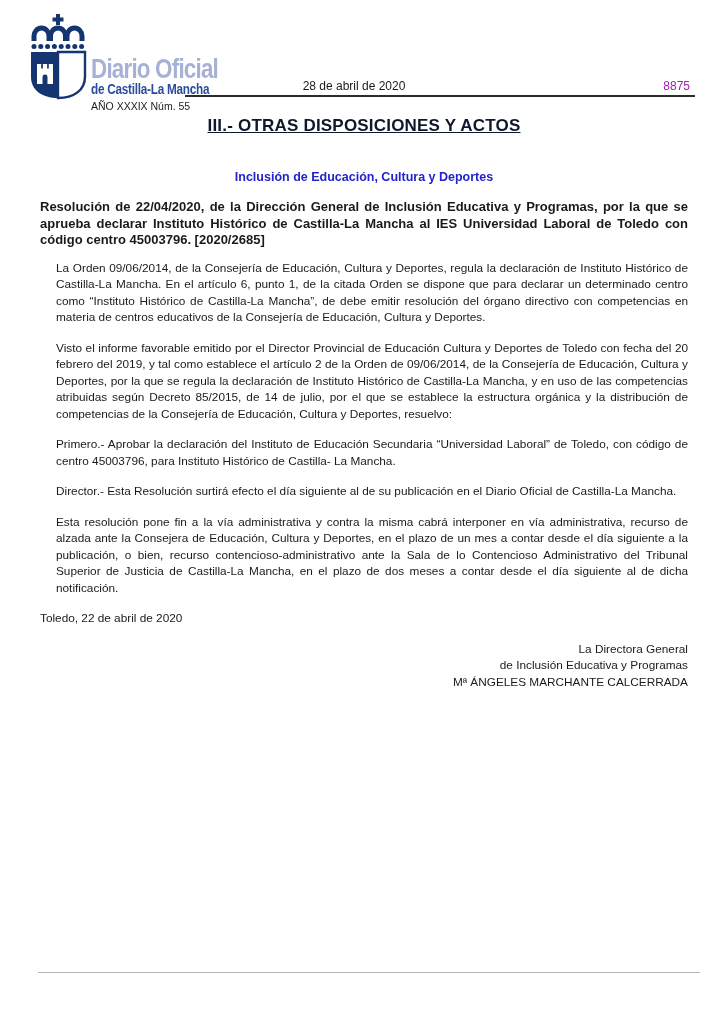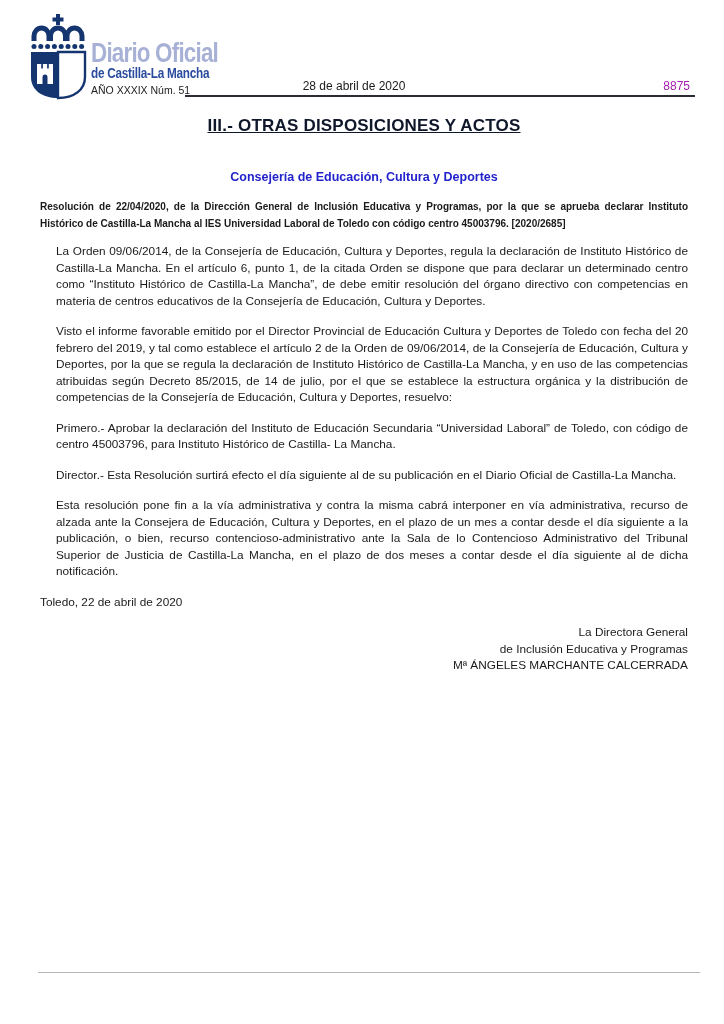--- a/index.html
+++ b/index.html
@@ -8,21 +8,21 @@
     width:724px; height:1024px;
     margin:0 auto;
     background:#ffffff;
     font-family:"Liberation Sans", sans-serif;
     color:#1a1a1a;
     overflow:hidden;
   }
 
   
   .emblem { position:absolute; left:28px; top:14px; width:60px; height:86px; }
-  .masthead-text { position:absolute; left:91px; top:40px; white-space:nowrap; }
+  .masthead-text { position:absolute; left:91px; top:56px; white-space:nowrap; }
   .m-title {
     font-weight:bold; font-size:28px; line-height:26px;
     color:#a7b1d6; letter-spacing:-1px;
     transform:scaleX(0.80); transform-origin:0 0;
   }
   .m-sub {
     font-weight:bold; font-size:14px; line-height:15px;
     color:#2b4c9e; letter-spacing:-0.3px;
     transform:scaleX(0.84); transform-origin:0 0;
   }
@@ -50,21 +50,21 @@
     color:#0f172a; letter-spacing:0.2px;
     margin:0 0 34px 0;
     text-decoration:underline;
   }
   .dept-heading {
     text-align:center; font-weight:bold; font-size:12.5px;
     color:#2323cc;
     margin:0 0 15px 0;
   }
   .doc-title {
-    font-weight:bold; font-size:10px; line-height:16.5px;
+    font-weight:bold; font-size:13px; line-height:16.5px;
     text-align:justify; margin:0 0 11px 0;
   }
   .para {
     font-size:11.8px; line-height:16.5px;
     text-align:justify; margin:0 0 14px 16px;
   }
   .place-date {
     font-size:11.8px; line-height:16.5px; margin:8px 0 14px 0;
   }
   .signature {
@@ -110,30 +110,30 @@
       <rect x="14.9" y="50" width="4.2" height="5"></rect>
       <rect x="20.8" y="50" width="4.2" height="5"></rect>
       <rect x="9" y="54.5" width="16" height="15.5"></rect>
     </g>
     <path d="M14.5,70 v-6.5 a2.5,3 0 0 1 5,0 v6.5 z" fill="#14356f"></path>
   </svg>
 
   <div class="masthead-text">
     <div class="m-title">Diario Oficial</div>
     <div class="m-sub">de Castilla-La Mancha</div>
-    <div class="m-ed">AÑO XXXIX  Núm. 51</div>
+    <div class="m-ed">AÑO XXXIX  Núm. 55</div>
   </div>
 
   <div class="header-date">28 de abril de 2020</div>
   <div class="header-page">8875</div>
   <div class="header-rule"></div>
 
   <div class="main">
     <h1 class="section-heading">III.- OTRAS DISPOSICIONES Y ACTOS</h1>
-    <h2 class="dept-heading">Consejería de Educación, Cultura y Deportes</h2>
+    <h2 class="dept-heading">Inclusión de Educación, Cultura y Deportes</h2>
 
     <p class="doc-title">Resolución de 22/04/2020, de la Dirección General de Inclusión Educativa y Programas, por la que se aprueba declarar Instituto Histórico de Castilla-La Mancha al IES Universidad Laboral de Toledo con código centro 45003796. [2020/2685]</p>
 
     <p class="para">La Orden 09/06/2014, de la Consejería de Educación, Cultura y Deportes, regula la declaración de Instituto Histórico de Castilla-La Mancha. En el artículo 6, punto 1, de la citada Orden se dispone que para declarar un determinado centro como “Instituto Histórico de Castilla-La Mancha”, de debe emitir resolución del órgano directivo con competencias en materia de centros educativos de la Consejería de Educación, Cultura y Deportes.</p>
     <p class="para">Visto el informe favorable emitido por el Director Provincial de Educación Cultura y Deportes de Toledo con fecha del 20 febrero del 2019, y tal como establece el artículo 2 de la Orden de 09/06/2014, de la Consejería de Educación, Cultura y Deportes, por la que se regula la declaración de Instituto Histórico de Castilla-La Mancha, y en uso de las competencias atribuidas según Decreto 85/2015, de 14 de julio, por el que se establece la estructura orgánica y la distribución de competencias de la Consejería de Educación, Cultura y Deportes, resuelvo:</p>
     <p class="para">Primero.- Aprobar la declaración del Instituto de Educación Secundaria “Universidad Laboral” de Toledo, con código de centro 45003796, para Instituto Histórico de Castilla- La Mancha.</p>
     <p class="para">Director.- Esta Resolución surtirá efecto el día siguiente al de su publicación en el Diario Oficial de Castilla-La Mancha.</p>
     <p class="para">Esta resolución pone fin a la vía administrativa y contra la misma cabrá interponer en vía administrativa, recurso de alzada ante la Consejera de Educación, Cultura y Deportes, en el plazo de un mes a contar desde el día siguiente a la publicación, o bien, recurso contencioso-administrativo ante la Sala de lo Contencioso Administrativo del Tribunal Superior de Justicia de Castilla-La Mancha, en el plazo de dos meses a contar desde el día siguiente al de dicha notificación.</p>
 
     <p class="place-date">Toledo, 22 de abril de 2020</p>

